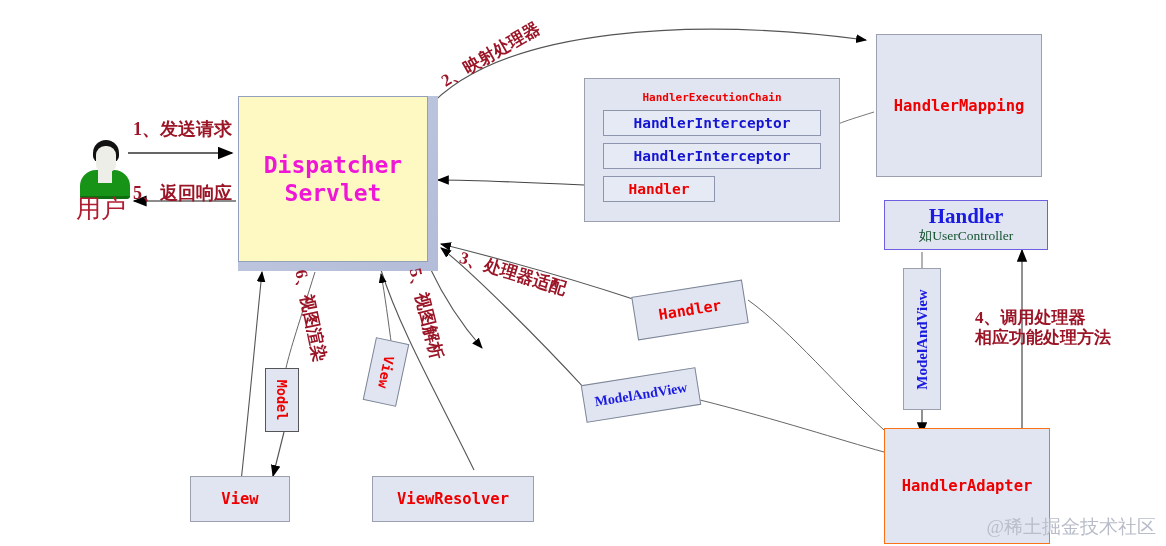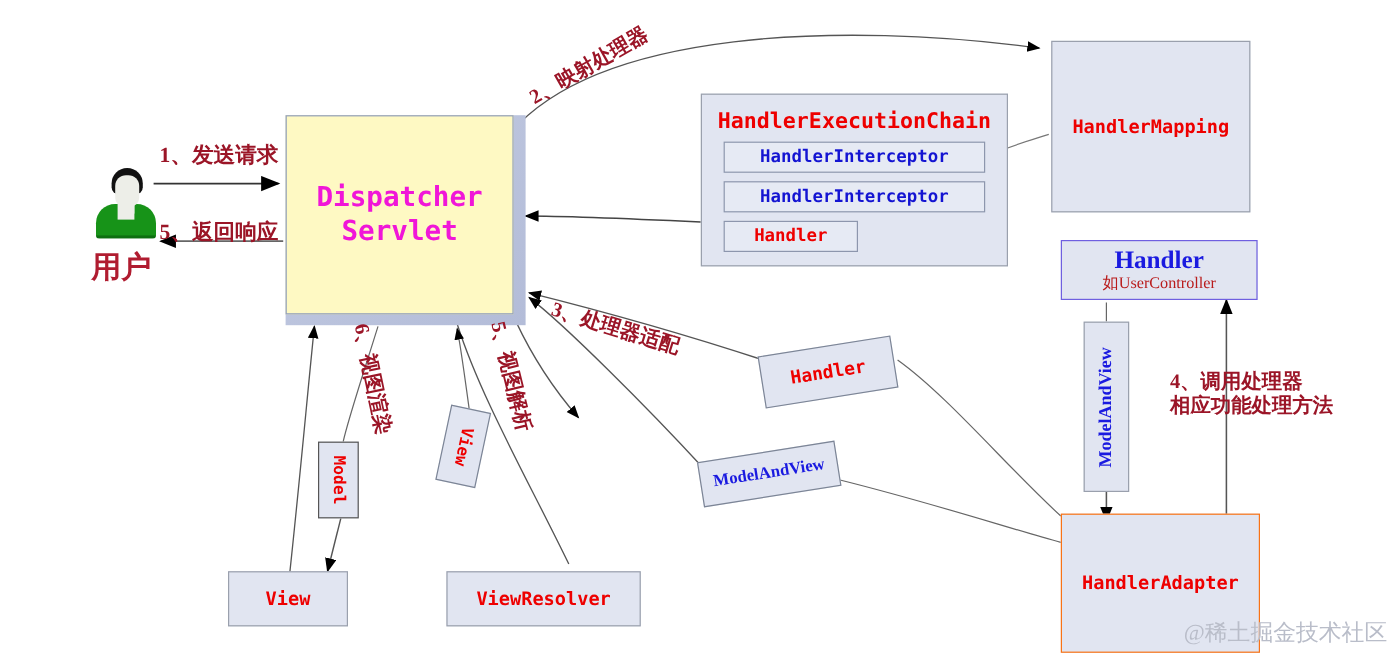--- a/index.html
+++ b/index.html
@@ -178,50 +178,50 @@
     <path d="M392,348 C388,320 385,295 381,274" fill="none" stroke="#666" stroke-width="1" marker-end="url(#ah)"></path>
   </svg>
 
   <div id="user-icon">
     <div id="user-body"></div>
     <div id="user-collar"></div>
     <div id="user-neck"></div>
     <div id="user-hair"></div>
     <div id="user-face"></div>
   </div>
-  <div class="label-user" style="left:76px; top:206px;font-weight:bold;">用户</div>
+  <div class="label-user" style="left:76px; top:192px;">用户</div>
 
   <div id="ds-wrap">
     <div id="ds-bevel"></div>
     <div id="ds-face">
       <div class="t">Dispatcher</div>
       <div class="t">Servlet</div>
     </div>
   </div>
 
   <div class="box" style="left:584px; top:78px; width:256px; height:144px; display:block; padding:8px 12px;">
-    <div class="mono-red" style="font-size:18px; text-align:center; margin:4px 0 6px 0;">HandlerExecutionChain</div>
+    <div class="mono-red" style="font-size:11px; text-align:center; margin:4px 0 6px 0;">HandlerExecutionChain</div>
     <div style="background:#e6eaf4; border:1px solid #8d96ad; box-sizing:border-box; height:26px; margin:0 6px 7px 6px; display:flex; align-items:center; justify-content:center;">
       <span class="mono-blue" style="font-size:14.5px;">HandlerInterceptor</span>
     </div>
     <div style="background:#e6eaf4; border:1px solid #8d96ad; box-sizing:border-box; height:26px; margin:0 6px 7px 6px; display:flex; align-items:center; justify-content:center;">
       <span class="mono-blue" style="font-size:14.5px;">HandlerInterceptor</span>
     </div>
     <div style="background:#e6eaf4; border:1px solid #8d96ad; box-sizing:border-box; height:26px; width:112px; margin:0 6px; display:flex; align-items:center; justify-content:center;">
       <span class="mono-red" style="font-size:14.5px;">Handler</span>
     </div>
   </div>
 
   <div class="box" style="left:876px; top:34px; width:166px; height:143px;">
     <span class="mono-red" style="font-size:15.5px;">HandlerMapping</span>
   </div>
 
   <div class="box" style="left:884px; top:200px; width:164px; height:50px; border:1px solid #6f5fe0; flex-direction:column; gap:0;">
     <span class="serif-blue" style="font-size:21px; line-height:1.05;">Handler</span>
-    <span style="font-size:13.5px; color:#b91c1c; font-family:'Liberation Serif','DejaVu Serif',serif;">如UserController</span>
+    <span style="font-size:13.5px; color:#14532d; font-family:'Liberation Serif','DejaVu Serif',serif;">如UserController</span>
   </div>
 
   <div class="box" style="left:903px; top:268px; width:38px; height:142px;">
     <span class="serif-blue rot" style="font-size:15px; transform:rotate(-90deg);">ModelAndView</span>
   </div>
 
   <div class="box" style="left:884px; top:428px; width:166px; height:116px; border:1px solid #f97316;">
     <span class="mono-red" style="font-size:15.5px;">HandlerAdapter</span>
   </div>
 

